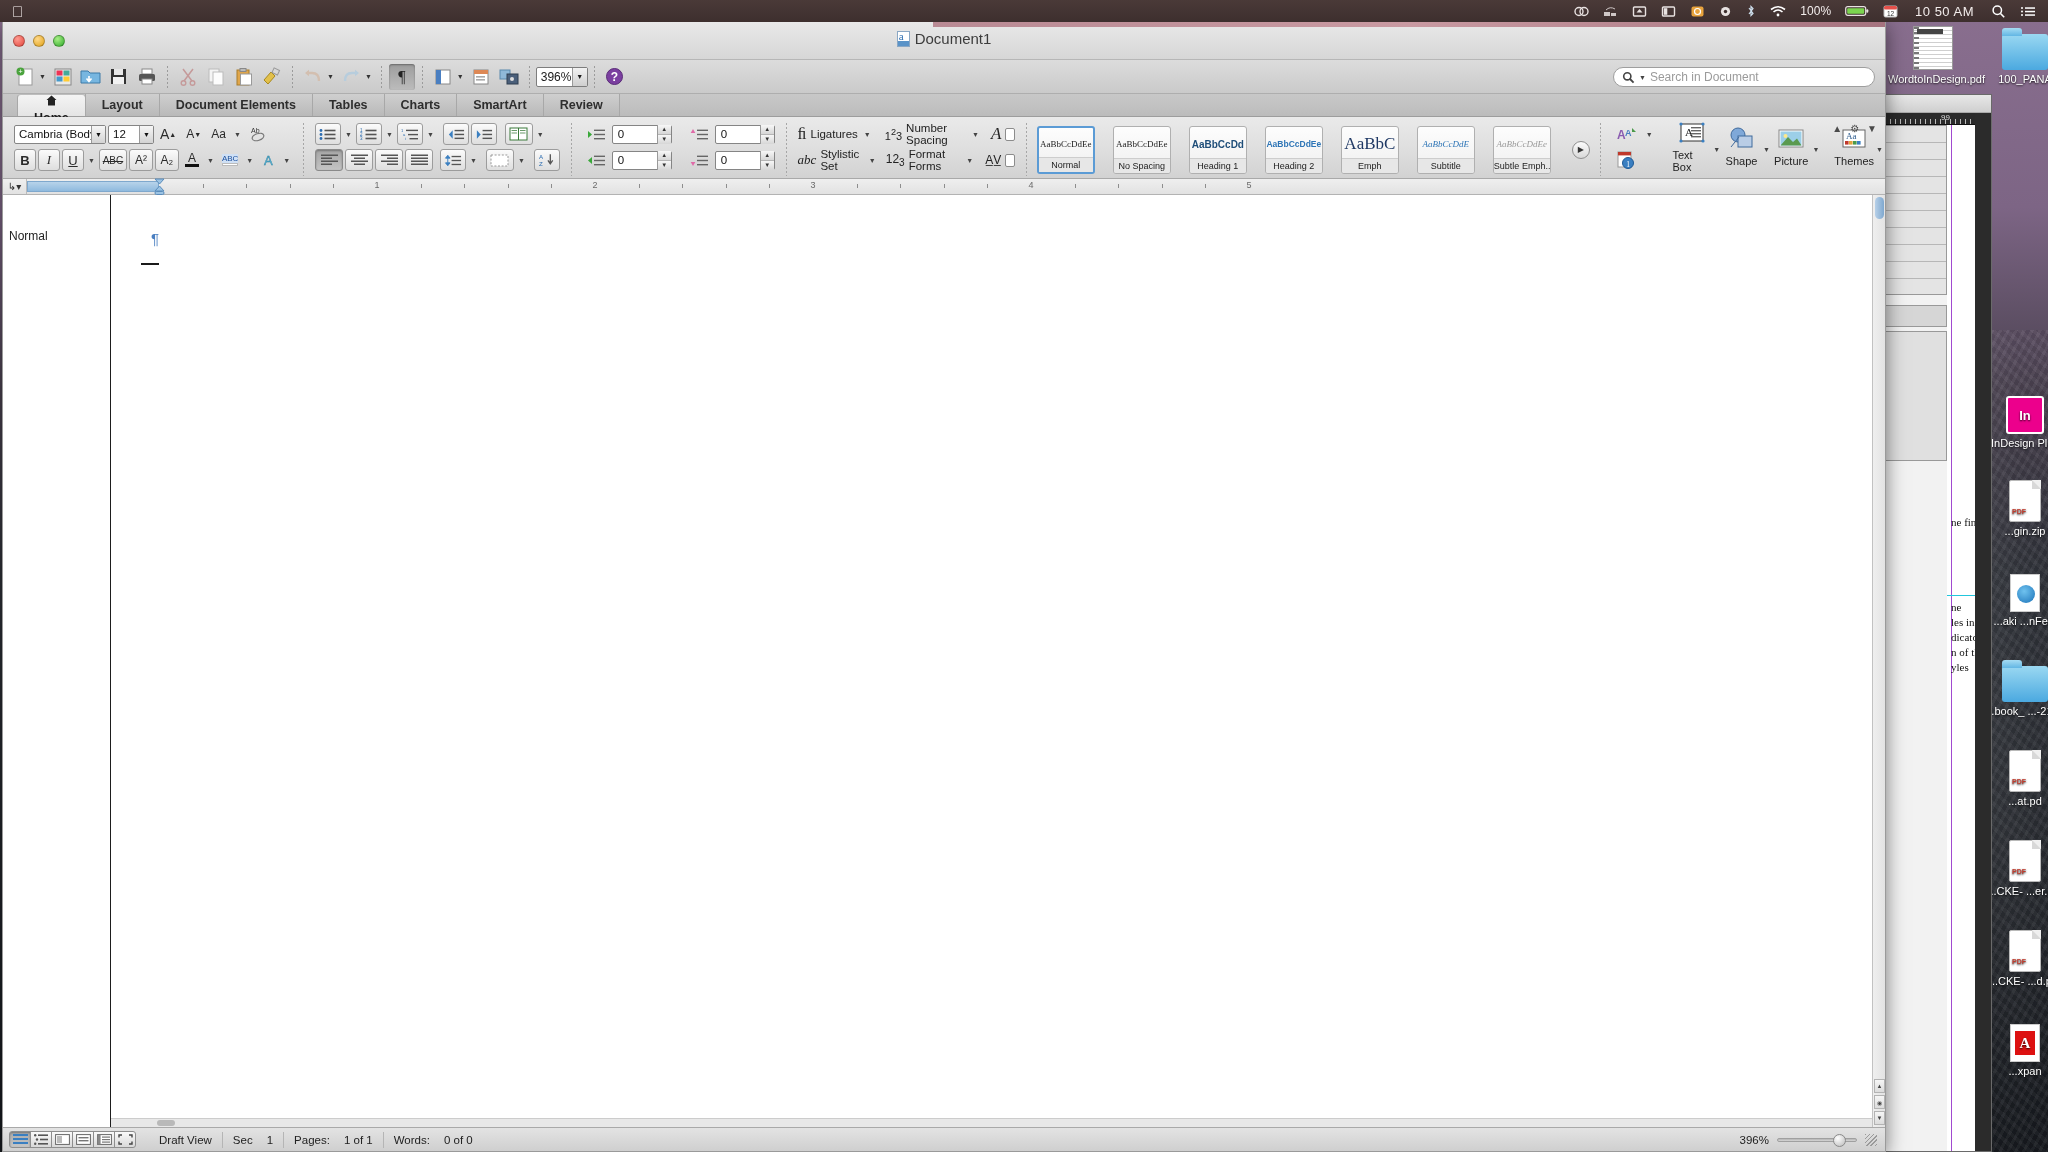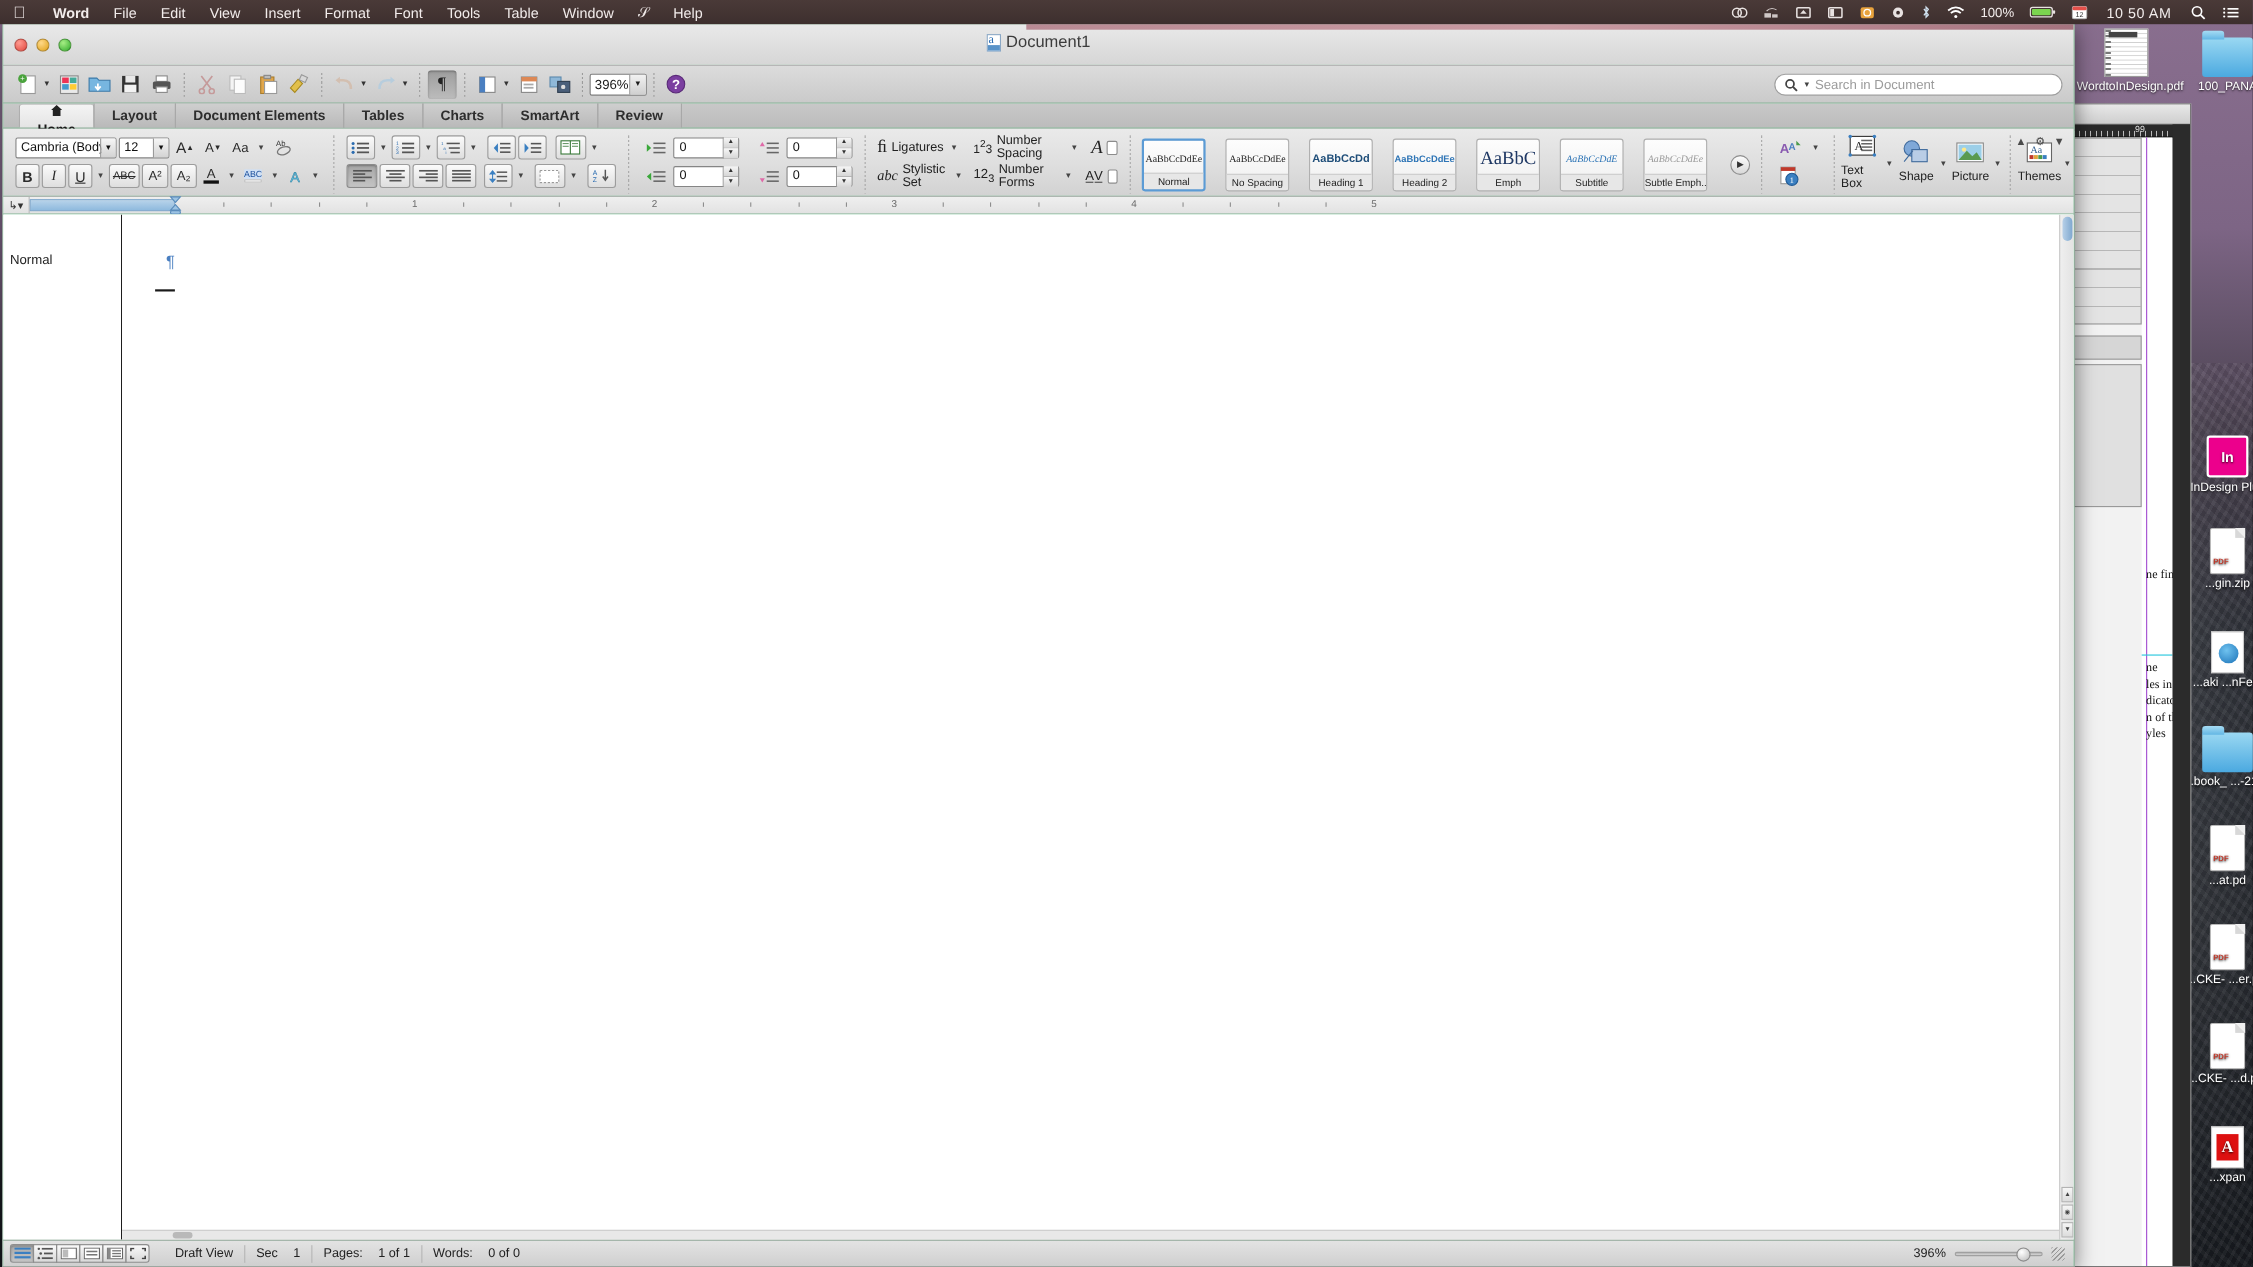--- a/index.html
+++ b/index.html
@@ -444,34 +444,20 @@
   <div class="bg-text" style="left:66px; top:505px;">ne</div>
   <div class="bg-text" style="left:66px; top:520px;">les in</div>
   <div class="bg-text" style="left:66px; top:535px;">dicator,</div>
   <div class="bg-text" style="left:66px; top:550px;">n of the</div>
   <div class="bg-text" style="left:66px; top:565px;">yles</div>
   <div id="bg-dark-strip"></div>
 </div>
 
 <div id="menubar">
   <div class="apple"></div>
-  <div id="menubar-items" style="display:flex;align-items:center">
-      <div class="mi bold">Word</div>
-      <div class="mi">File</div>
-      <div class="mi">Edit</div>
-      <div class="mi">View</div>
-      <div class="mi">Insert</div>
-      <div class="mi">Format</div>
-      <div class="mi">Font</div>
-      <div class="mi">Tools</div>
-      <div class="mi">Table</div>
-      <div class="mi">Window</div>
-      <div class="mi">𝒮</div>
-      <div class="mi">Help</div>
-    </div>
   <div class="spacer"></div>
 
   <div class="sbi">
     <svg class="glyph-svg" width="15" height="13" viewBox="0 0 15 13">
       <circle cx="5" cy="6.5" r="4" fill="none" stroke="#e8e2e1" stroke-width="1.4"></circle>
       <circle cx="10" cy="6.5" r="4" fill="none" stroke="#e8e2e1" stroke-width="1.4"></circle>
     </svg>
   </div>
   <div class="sbi">
     <svg class="glyph-svg" width="15" height="13" viewBox="0 0 15 13">
@@ -1037,21 +1023,21 @@
         <span>Number Spacing</span>
         <span class="rcaret">▼</span>
         <span style="font-family:'Liberation Serif',serif;font-size:17px;font-style:italic;margin-left:6px">A</span>
         <span class="chkbox"></span>
       </div>
       <div class="featrow">
         <span style="font-family:'Liberation Serif',serif;font-size:13px;font-style:italic">abc</span>
         <span>Stylistic Set</span>
         <span class="rcaret" style="margin-right:4px">▼</span>
         <span style="font-size:12px">12<sub>3</sub></span>
-        <span>Number Forms</span>
+        <span>Format Forms</span>
         <span class="rcaret">▼</span>
         <span style="font-size:12px;margin-left:6px">A̲V̲</span>
         <span class="chkbox"></span>
       </div>
     </div>
 
     <div class="vsep"></div>
 
     <div id="styles-gallery">
         <div class="style-item sel">

